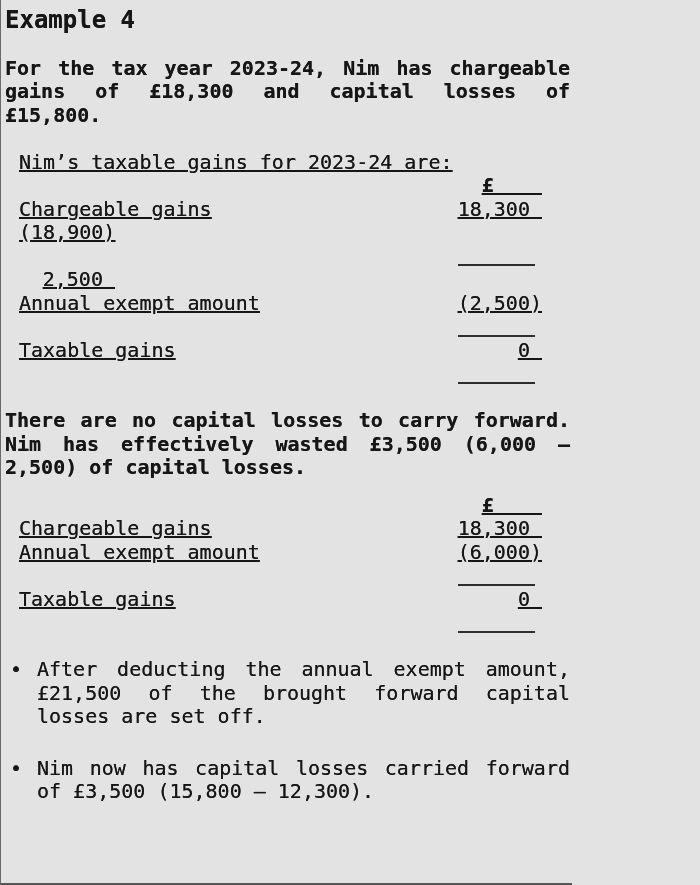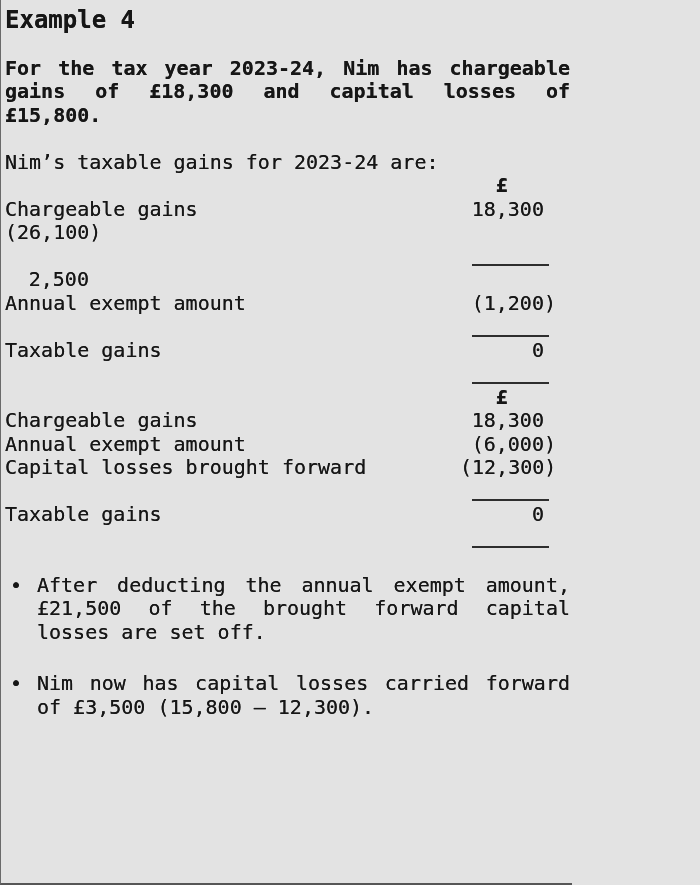--- a/index.html
+++ b/index.html
@@ -30,21 +30,21 @@
     margin: 0 0 23px 0;
   }
   .para {
     margin: 23.5px 0 0 0;
     text-align: justify;
     font-weight: bold;
   }
   .lead {
     margin: 23.5px 0 0 0;
   }
-  section.statement { margin: 0; }
+  section.statement { margin: 14px; text-decoration: underline; }
   .srow {
     display: flex;
     align-items: baseline;
   }
   .srow .lbl { flex: 1 1 auto; }
   .srow .amt {
     flex: 0 0 auto;
     width: 96px;
     margin-right: 14px;
     text-align: right;
@@ -94,64 +94,61 @@
     <div class="rows">
         <div class="srow">
           <span class="lbl"></span>
           <span class="amt hdr">£    </span>
         </div>
         <div class="srow">
           <span class="lbl">Chargeable gains</span>
           <span class="amt">18,300 </span>
         </div>
         <div class="srow">
-          <span class="amt">(26,100)</span>
+          <span class="amt">(18,900)</span>
         </div>
         <div class="rule-row">
           <span class="rule"></span>
         </div>
         <div class="srow">
           <span class="amt">2,500 </span>
         </div>
         <div class="srow">
           <span class="lbl">Annual exempt amount</span>
-          <span class="amt">(1,200)</span>
+          <span class="amt">(2,500)</span>
         </div>
         <div class="rule-row">
           <span class="rule"></span>
         </div>
         <div class="srow">
           <span class="lbl">Taxable gains</span>
           <span class="amt">0 </span>
         </div>
         <div class="rule-row">
           <span class="rule"></span>
         </div>
       </div>
   </section>
 
+  <p class="para">There are no capital losses to carry forward. Nim has effectively wasted £3,500 (6,000 – 2,500) of capital losses.</p>
 
 
   <section class="statement">
     <div class="rows">
         <div class="srow">
           <span class="lbl"></span>
           <span class="amt hdr">£    </span>
         </div>
         <div class="srow">
           <span class="lbl">Chargeable gains</span>
           <span class="amt">18,300 </span>
         </div>
         <div class="srow">
           <span class="lbl">Annual exempt amount</span>
           <span class="amt">(6,000)</span>
-        </div>
-        <div class="srow">
-          <span class="lbl">Capital losses brought forward</span>
-          <span class="amt">(12,300)</span>
         </div>
         <div class="rule-row">
           <span class="rule"></span>
         </div>
         <div class="srow">
           <span class="lbl">Taxable gains</span>
           <span class="amt">0 </span>
         </div>
         <div class="rule-row">
           <span class="rule"></span>

